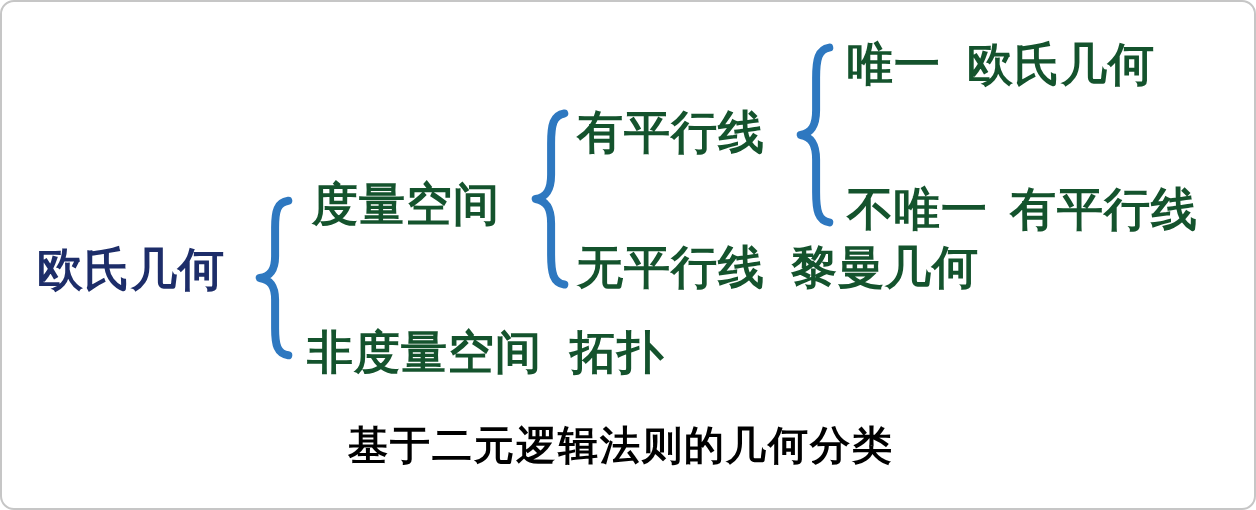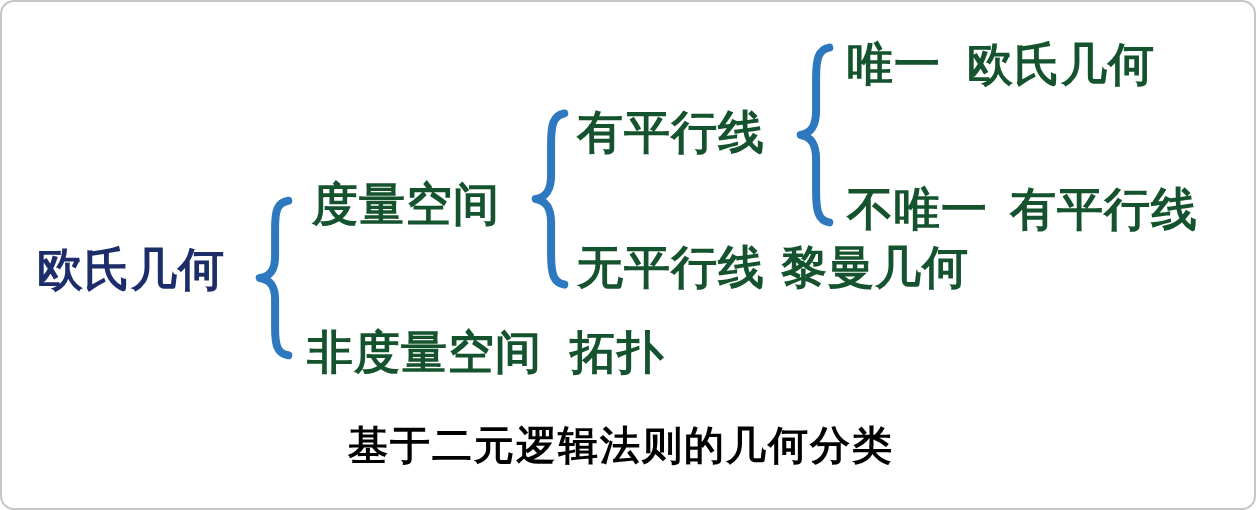--- a/index.html
+++ b/index.html
@@ -85,21 +85,21 @@
   <div class="node row" style="left:845px; top:39px;">
     <span class="blue">唯一</span>
     <span class="pink">欧氏几何</span>
   </div>
 
   <div class="node row" style="left:845px; top:184px; gap:22px;">
     <span class="blue">不唯一</span>
     <span class="pink">有平行线</span>
   </div>
 
-  <div class="node row" style="left:575px; top:242px; gap:16px;">
+  <div class="node row" style="left:575px; top:242px; gap:26px;">
     <span class="blue">无平行线</span>
     <span class="pink">黎曼几何</span>
   </div>
 
   <div class="node row" style="left:305px; top:327px; gap:28px;text-align:center;">
     <span class="blue">非度量空间</span>
     <span class="pink">拓扑</span>
   </div>
 
   <div class="caption">基于二元逻辑法则的几何分类</div>

